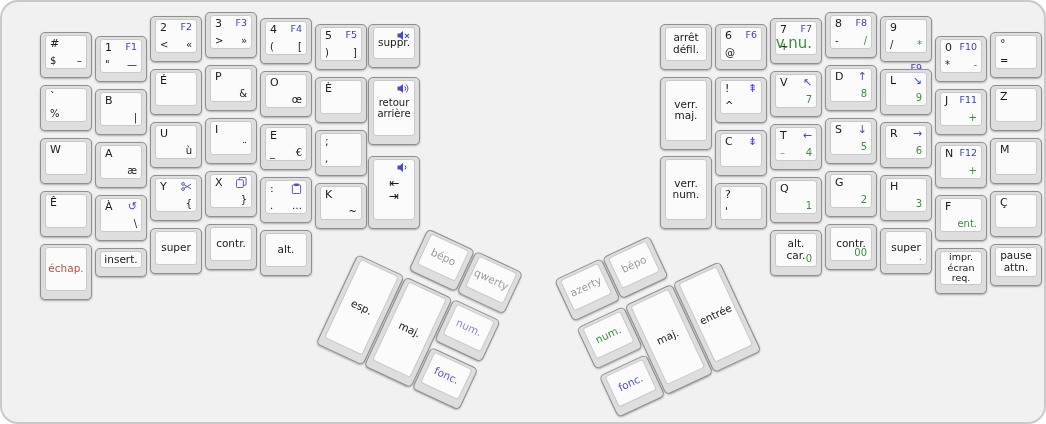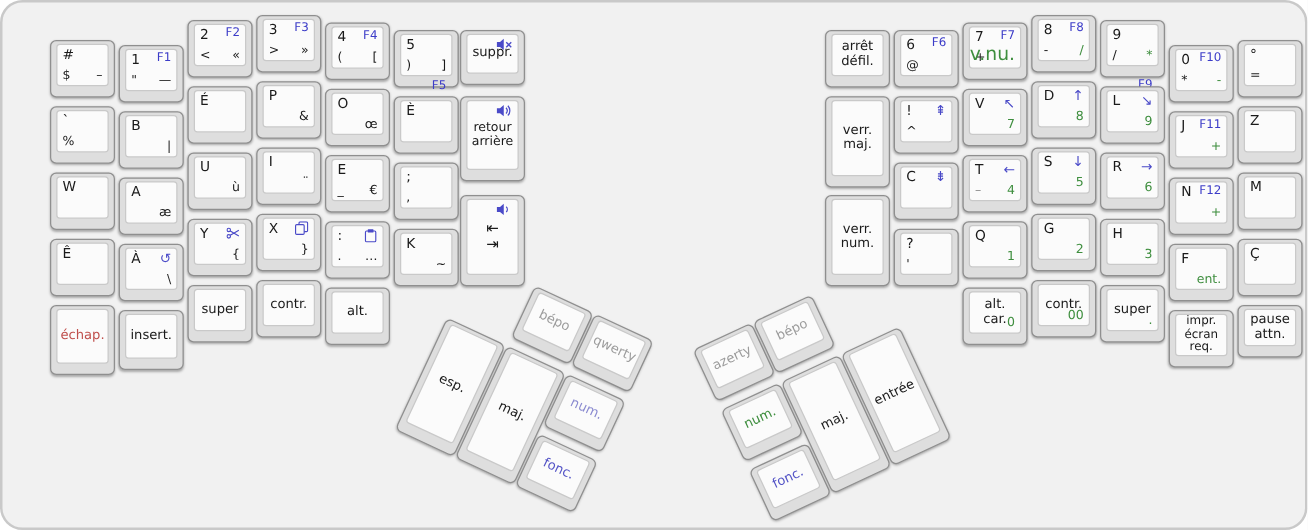--- a/index.html
+++ b/index.html
@@ -91,21 +91,21 @@
           <span class="lg br">æ</span>
         </div>
       </div>
       <div class="key" style="left: 93px; top: 193px; width: 52px; height: 46px;">
         <div class="cap">
           <span class="lg tl">À</span>
           <span class="lg tr" style="color: rgb(74, 74, 200); font-size: 11px;">↺</span>
           <span class="lg br">\</span>
         </div>
       </div>
-      <div class="key" style="left: 93px; top: 246px; width: 52px; height: 48px;">
+      <div class="key" style="left: 93px; top: 246px; width: 52px; height: 29px;">
         <div class="cap">
           <span class="lg c">insert.</span>
         </div>
       </div>
       <div class="key" style="left: 148px; top: 14px; width: 52px; height: 46px;">
         <div class="cap">
           <span class="lg tl">2</span>
           <span class="lg tr" style="color: rgb(60, 60, 200);">F2</span>
           <span class="lg bl">&lt;</span>
           <span class="lg br">«</span>
@@ -206,21 +206,21 @@
         </div>
       </div>
       <div class="key" style="left: 258px; top: 228px; width: 52px; height: 46px;">
         <div class="cap">
           <span class="lg c">alt.</span>
         </div>
       </div>
       <div class="key" style="left: 313px; top: 22px; width: 52px; height: 46px;">
         <div class="cap">
           <span class="lg tl">5</span>
-          <span class="lg tr" style="color: rgb(60, 60, 200); margin-top: 34px;">F5</span>
+          <span class="lg tr" style="color: rgb(60, 60, 200);">F5</span>
           <span class="lg bl">)</span>
           <span class="lg br">]</span>
         </div>
       </div>
       <div class="key" style="left: 313px; top: 75px; width: 52px; height: 46px;">
         <div class="cap">
           <span class="lg tl">È</span>
         </div>
       </div>
       <div class="key" style="left: 313px; top: 128px; width: 52px; height: 46px;">

